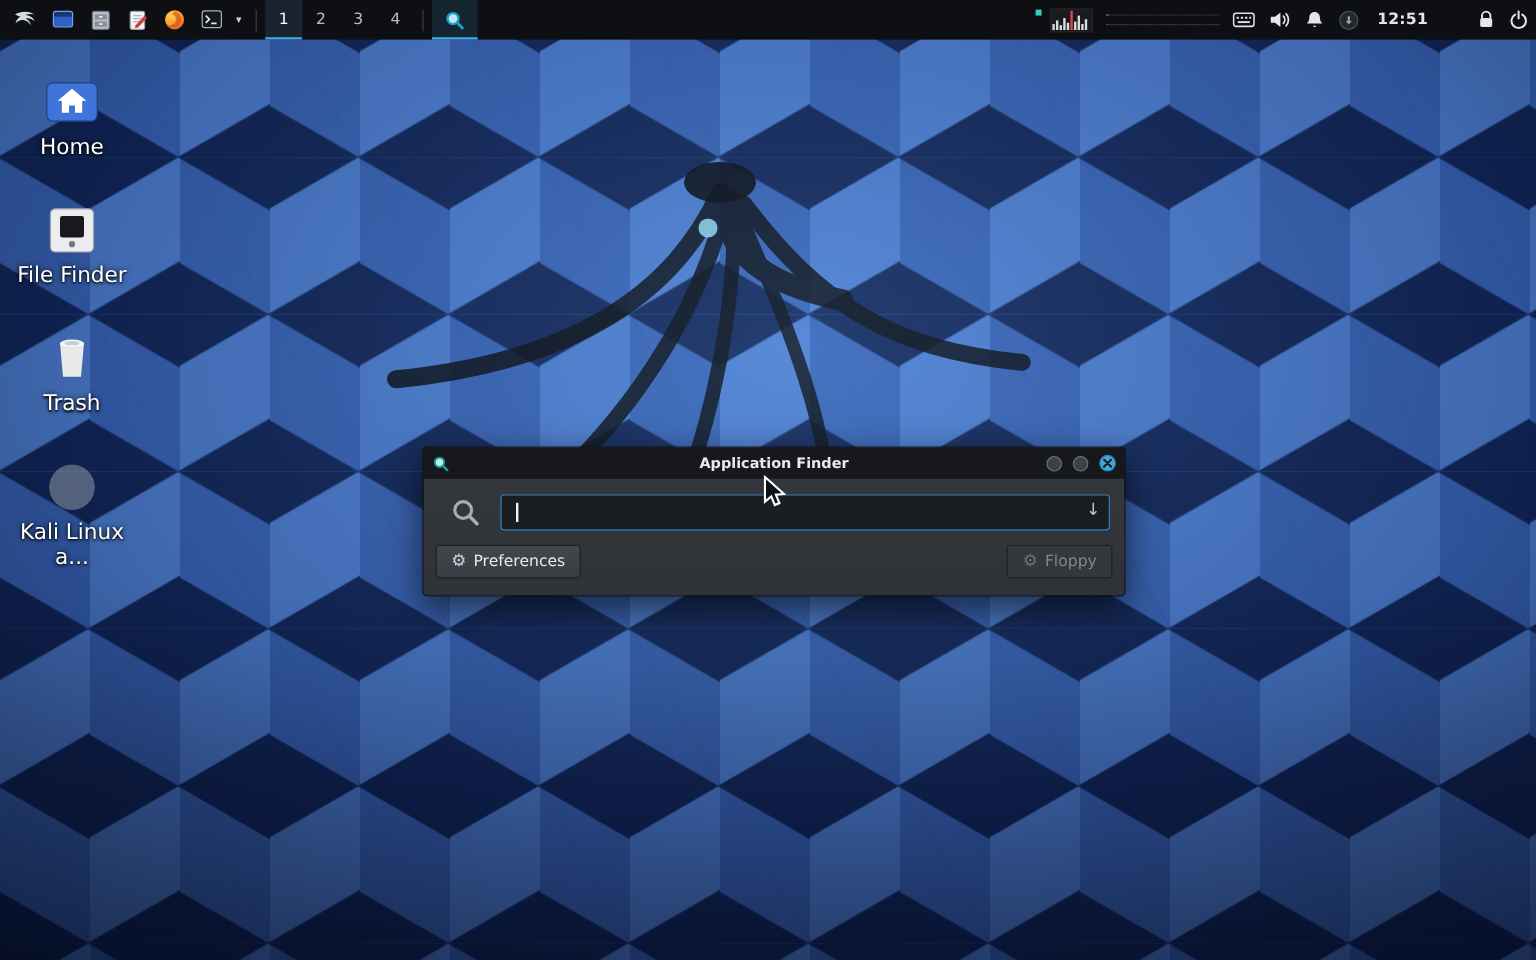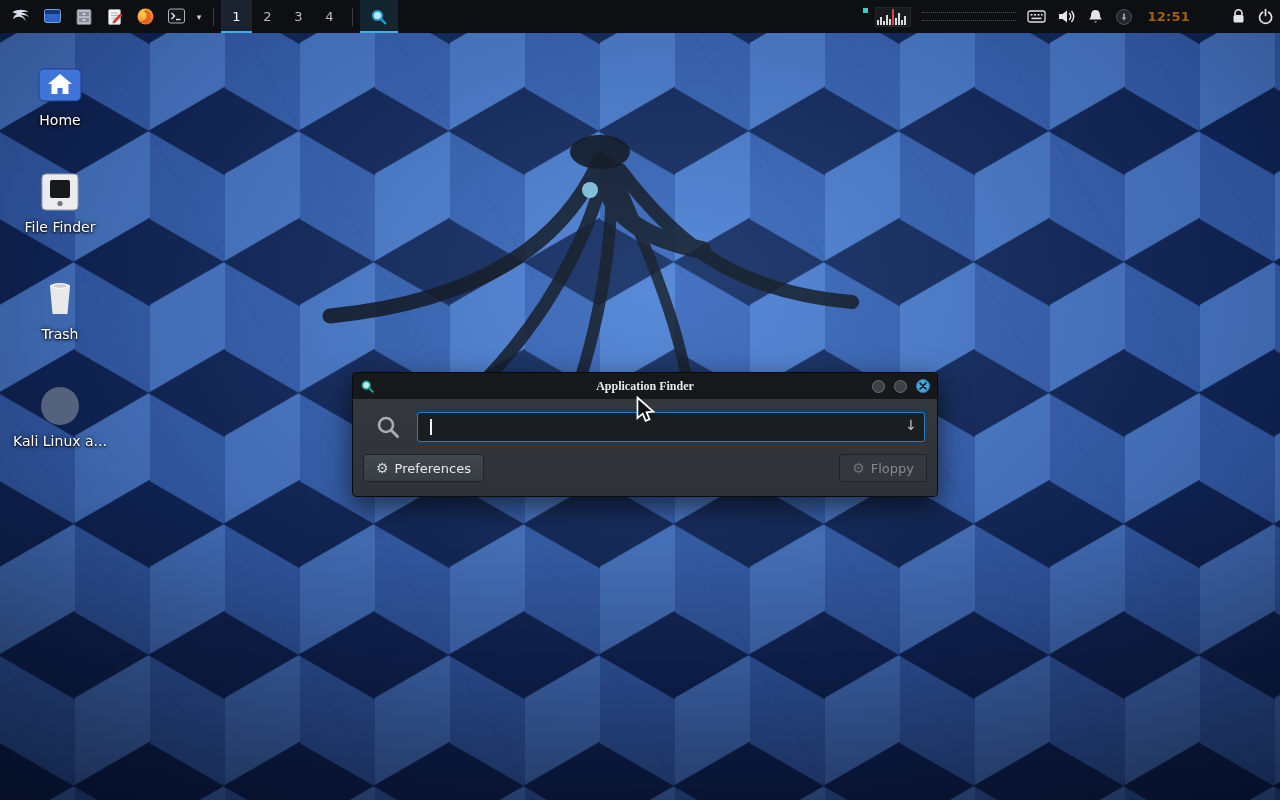--- a/index.html
+++ b/index.html
@@ -45,36 +45,36 @@
   .cpu-graph{width:36px;height:20px;background:rgba(255,255,255,.05);border:1px solid #22262c;
     display:flex;align-items:flex-end;gap:1px;padding:1px;}
   .cpu-graph i{display:block;width:2px;background:#d8dbde;}
   .cpu-graph i.red{background:#e04545;}
   .tray-graph{position:relative;width:94px;height:22px;}
   .tray-graph::before,.tray-graph::after{content:"";position:absolute;left:0;right:0;height:0;
     border-top:1px dotted #4a5160;}
   .tray-graph::before{top:6px;}
   .tray-graph::after{top:14px;}
   .teal-dot{width:5px;height:5px;background:#2fd1c0;margin-right:-4px;align-self:flex-start;margin-top:8px;}
-  .clock{font-size:13px;font-weight:600;color:#a16207;letter-spacing:.2px;margin:0 4px;}
+  .clock{font-size:13px;font-weight:600;color:#e5e5e5;letter-spacing:.2px;margin:0 4px;}
   .p-ico{display:flex;align-items:center;justify-content:center;background:none;border:none;
     padding:0;cursor:pointer;height:33px;}
 
   
   .dicon{position:absolute;left:8px;width:104px;z-index:10;text-align:center;cursor:pointer;}
   .dicon .ic{height:52px;display:flex;align-items:flex-end;justify-content:center;}
-  .dicon .lbl{margin-top:6px;font-size:14px;color:#fff;
+  .dicon .lbl{margin-top:6px;font-size:18px;color:#fff;
     text-shadow:0 1px 2px #000,0 0 4px rgba(0,0,0,.9);}
 
   
   #finder{position:absolute;left:352px;top:372px;width:586px;height:125px;z-index:40;
     background:linear-gradient(#35393e,#2f3338);border:1px solid #0a0b0d;border-radius:4px;
     box-shadow:0 10px 28px rgba(0,0,0,.6);display:flex;flex-direction:column;}
   .titlebar{height:26px;background:#16181b;border-radius:3px 3px 0 0;position:relative;
-    display:flex;align-items:center;padding:0 7px;flex:0 0 auto;font-family:Liberation Serif, serif;}
+    display:flex;align-items:center;padding:0 7px;flex:0 0 auto;}
   .title{position:absolute;left:0;right:0;text-align:center;font-size:12px;font-weight:bold;
     color:#e8eaed;pointer-events:none;}
   .tb-btns{margin-left:auto;display:flex;gap:9px;align-items:center;}
   .tb-circle{width:13px;height:13px;border-radius:50%;background:#3c4147;
     border:1px solid #6a7077;padding:0;cursor:pointer;}
   .tb-close{width:14px;height:14px;border-radius:50%;background:#42a6dd;border:1px solid #2b7fb3;
     display:flex;align-items:center;justify-content:center;padding:0;cursor:pointer;}
   .finder-body{flex:1;padding:13px 10px 12px;display:flex;flex-direction:column;}
   .search-row{display:flex;align-items:center;gap:16px;padding-left:12px;}
   .entry{position:relative;flex:1;margin-right:2px;}

